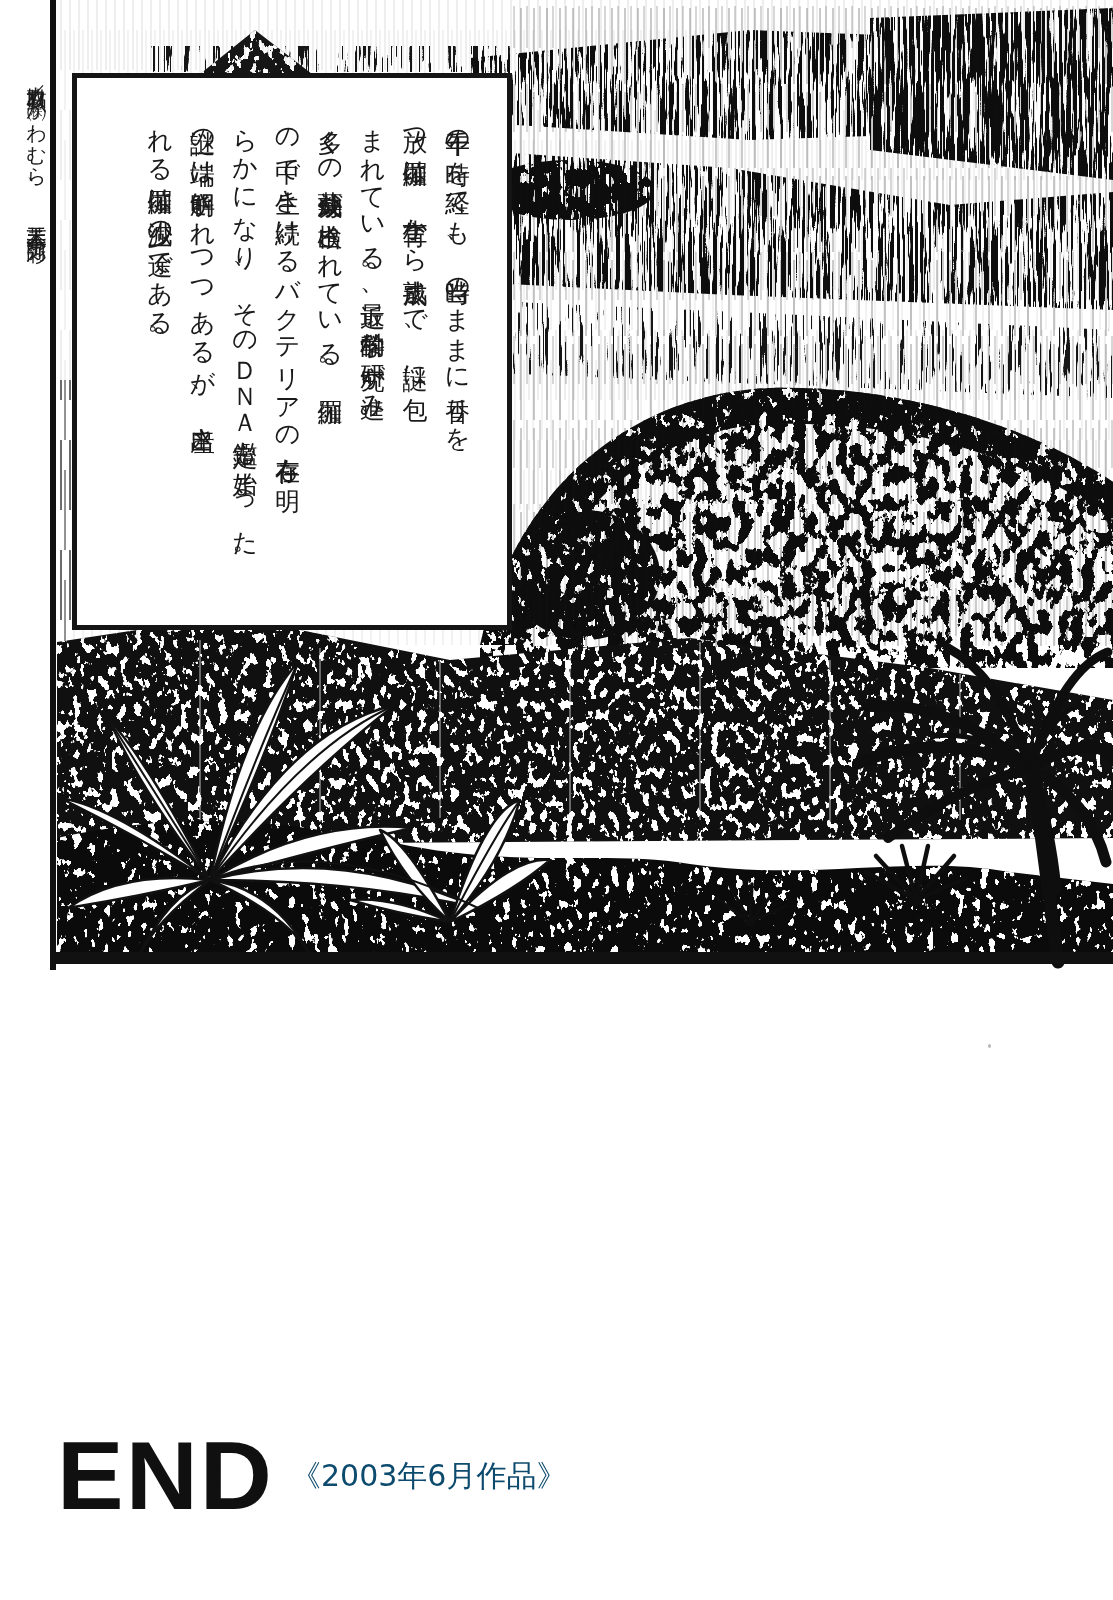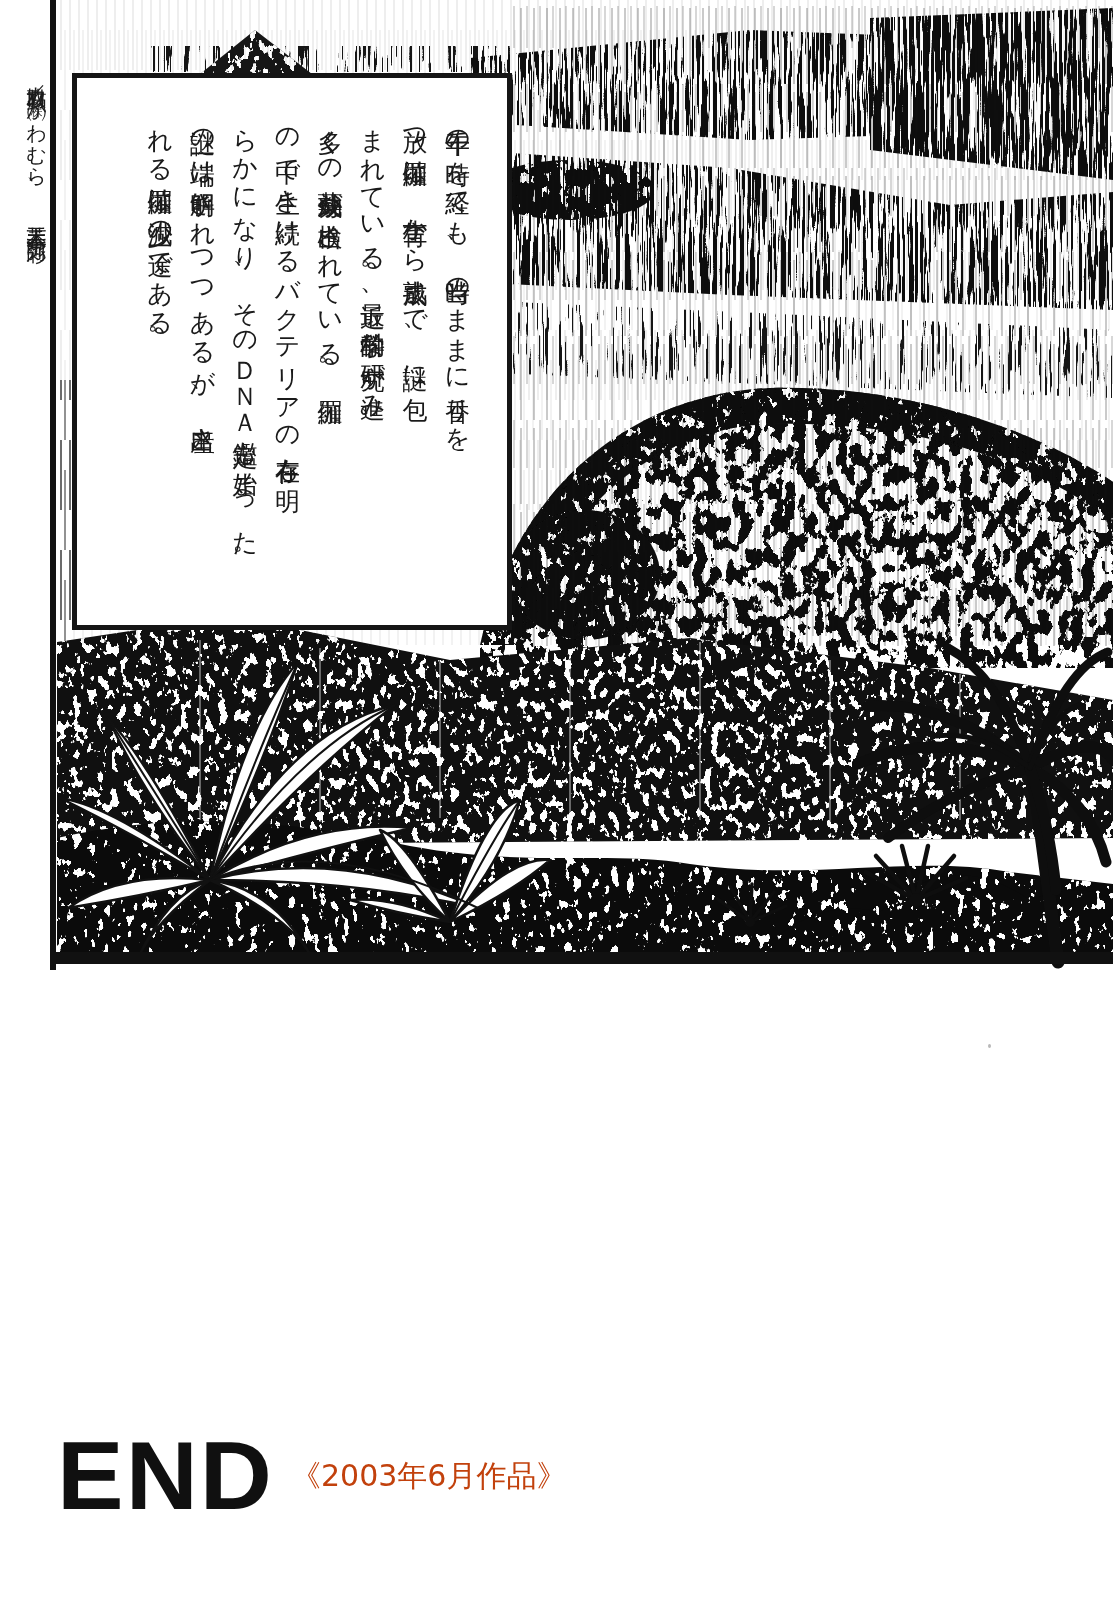--- a/index.html
+++ b/index.html
@@ -27,21 +27,21 @@
     font-family:"DejaVu Sans",sans-serif;
   }
   .end-label{
     position:absolute;left:57px;top:1428px;
     font-family:"Liberation Sans","DejaVu Sans",sans-serif;
     font-weight:bold;font-size:96px;line-height:1;letter-spacing:2px;
     color:#101010;transform:scaleX(1.04);transform-origin:left top;
   }
   .date-note{
     position:absolute;left:291px;top:1458px;
-    font-size:30px;line-height:1.2;color:#c2410c;
+    font-size:30px;line-height:1.2;color:#0c4a6e;
     font-family:"DejaVu Sans",sans-serif;
   }
   .speck{
     position:absolute;left:988px;top:1044px;width:3px;height:4px;
     background:#b9b9b9;border-radius:50%;
   }
 </style>
 </head>
 <body>
 

